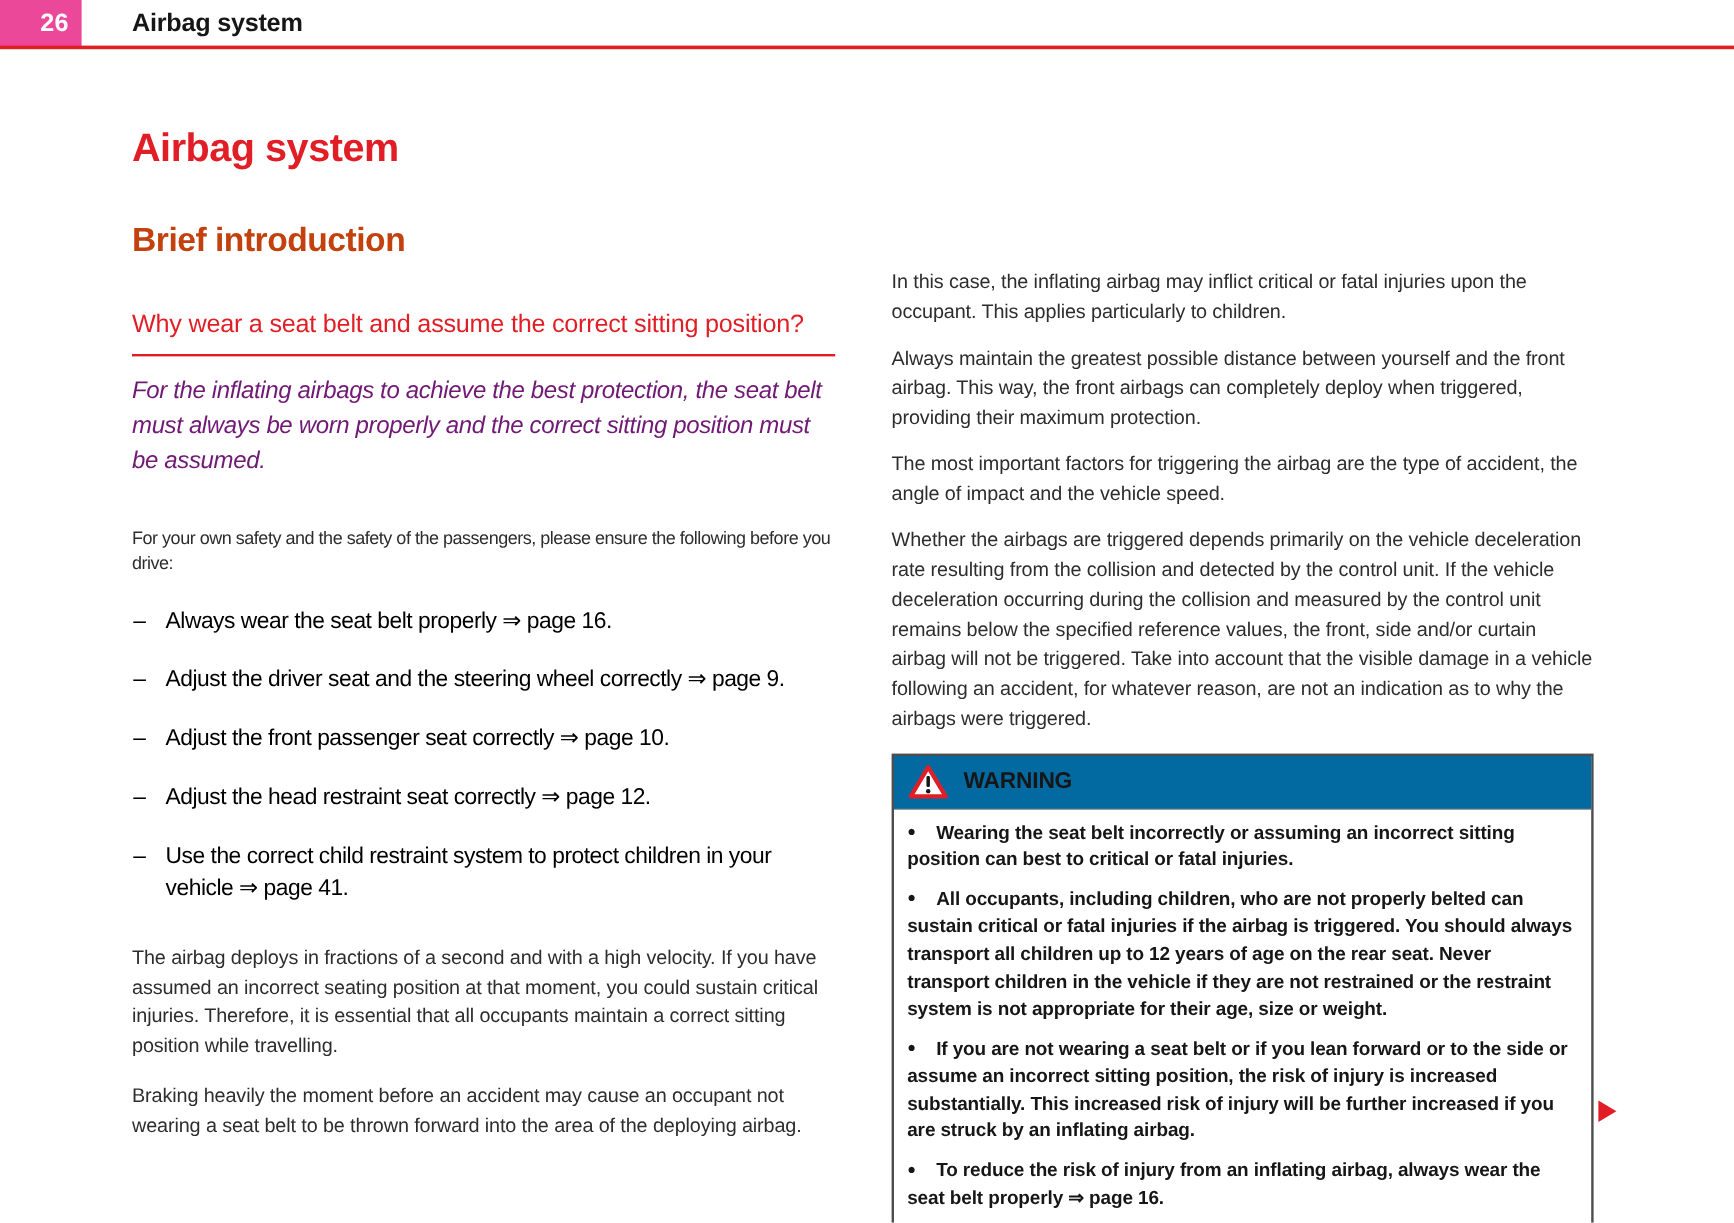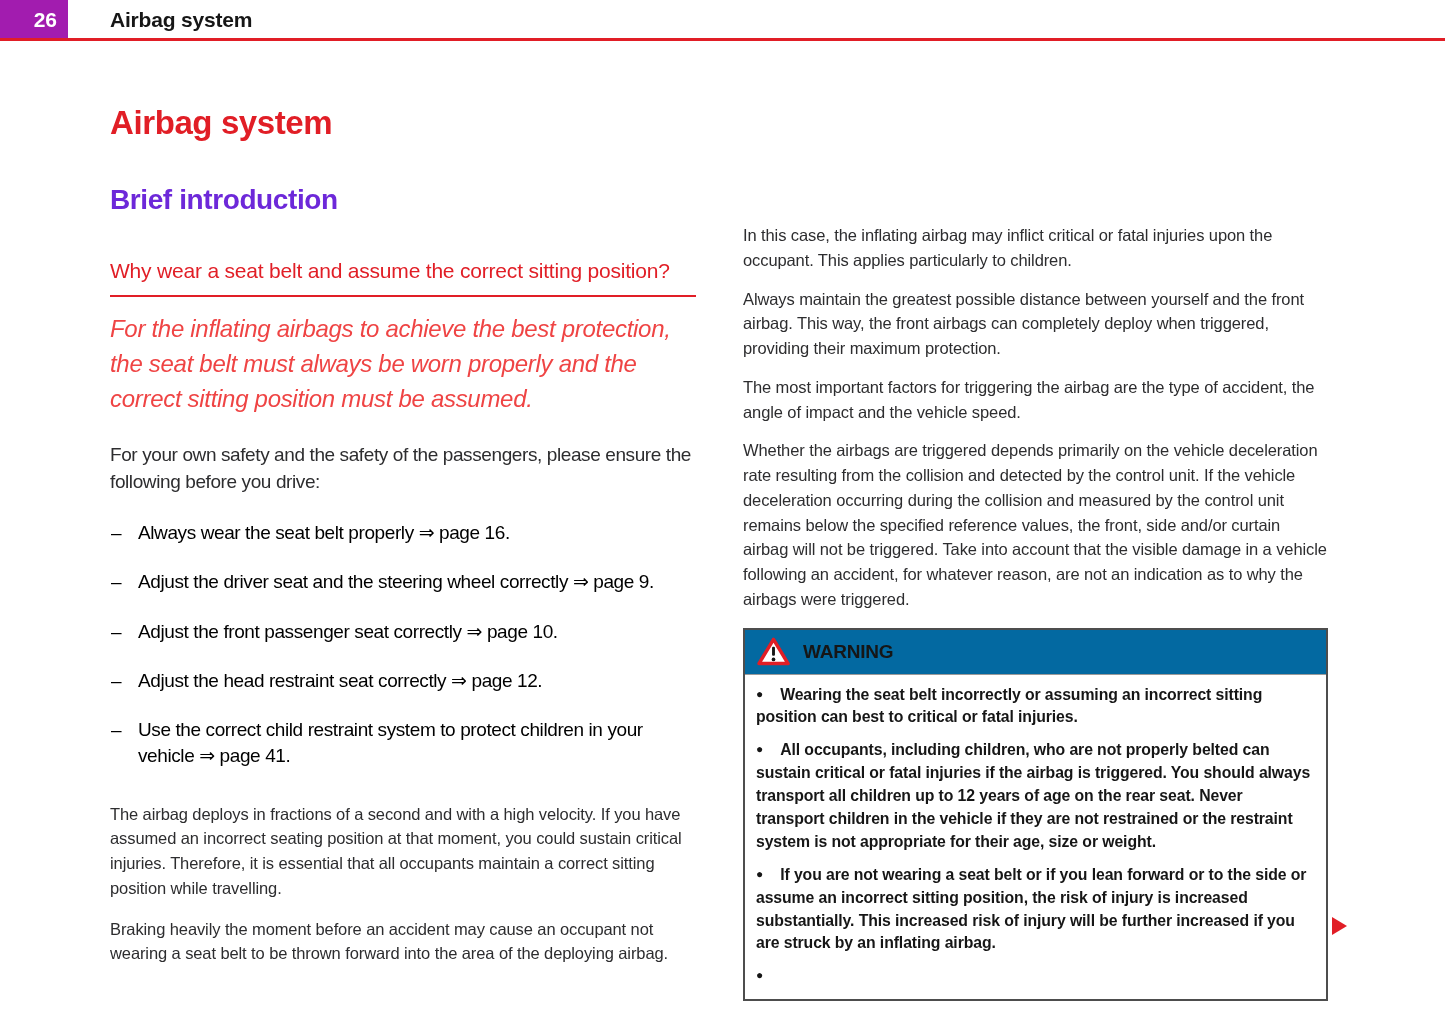--- a/index.html
+++ b/index.html
@@ -9,21 +9,21 @@
     background:#ffffff;
     font-family:"Liberation Sans", sans-serif;
     color:#2d2d2f;
     overflow:hidden;
   }
 
   
   .page-num-box {
     position:absolute; left:0; top:0;
     width:68px; height:40px;
-    background:#a21caf;
+    background:#ec4899;
     display:flex; align-items:center; justify-content:flex-end;
     padding-right:11px; box-sizing:border-box;
   }
   .page-num-box span {
     color:#ffffff; font-size:21px; font-weight:bold;
   }
   .header-title {
     position:absolute; left:110px; top:0; height:40px;
     display:flex; align-items:center;
     font-size:21px; font-weight:bold; color:#161616;
@@ -43,38 +43,38 @@
   }
 
   
   .doc-title {
     margin:0 0 42px 0;
     font-size:33px; font-weight:bold; color:#e11e26;
     letter-spacing:-0.4px; line-height:1.15;
   }
   .doc-subtitle {
     margin:0 0 40px 0;
-    font-size:28px; font-weight:bold; color:#6d28d9;
+    font-size:28px; font-weight:bold; color:#c2410c;
     letter-spacing:-0.4px; line-height:1.15;
   }
   .section-heading {
     margin:0 0 15px 0;
     font-size:21px; font-weight:normal; color:#e11e26;
     letter-spacing:-0.2px; line-height:1.42;
     padding-bottom:9px;
     border-bottom:2px solid #e11e26;
   }
   .lead-italic {
-    margin:0 0 26px 0;
-    font-size:24px; font-style:italic; line-height:1.45;
-    letter-spacing:-0.3px; color:#ef4444;
+    margin:0 0 39px 0;
+    font-size:20px; font-style:italic; line-height:1.45;
+    letter-spacing:-0.3px; color:#701a75;
   }
   .intro-text {
     margin:0 0 24px 0;
-    font-size:19px; line-height:1.42;
+    font-size:15px; line-height:1.42;
     letter-spacing:-0.4px; color:#2d2d2f;
   }
   ul.dash-list {
     list-style:none; margin:0 0 32px 0; padding:0;
   }
   ul.dash-list li {
     position:relative;
     padding-left:28px;
     margin-bottom:23px;
     font-size:19px; line-height:1.38;
@@ -177,20 +177,20 @@
             <rect x="16.5" y="11" width="3" height="9.5" rx="1.2" fill="#161616"></rect>
             <circle cx="18" cy="24.2" r="1.9" fill="#161616"></circle>
           </svg>
         </span>
         <span class="warning-title">WARNING</span>
       </div>
       <div class="warning-body">
         <p class="warn-item"><span class="warn-bullet"></span><span>Wearing the seat belt incorrectly or assuming an incorrect sitting position can best to critical or fatal injuries.</span></p>
         <p class="warn-item"><span class="warn-bullet"></span><span>All occupants, including children, who are not properly belted can sustain critical or fatal injuries if the airbag is triggered. You should always transport all children up to 12 years of age on the rear seat. Never transport children in the vehicle if they are not restrained or the restraint system is not appropriate for their age, size or weight.</span></p>
         <p class="warn-item"><span class="warn-bullet"></span><span>If you are not wearing a seat belt or if you lean forward or to the side or assume an incorrect sitting position, the risk of injury is increased substantially. This increased risk of injury will be further increased if you are struck by an inflating airbag.</span></p>
-        <p class="warn-item"><span class="warn-bullet"></span></p>
+        <p class="warn-item"><span class="warn-bullet"></span><span>To reduce the risk of injury from an inflating airbag, always wear the seat belt properly ⇒ page 16.</span></p>
       </div>
     </div>
   </aside>
 
   <div class="continuation-arrow"></div>
 
 </div>
 
 </body></html>

